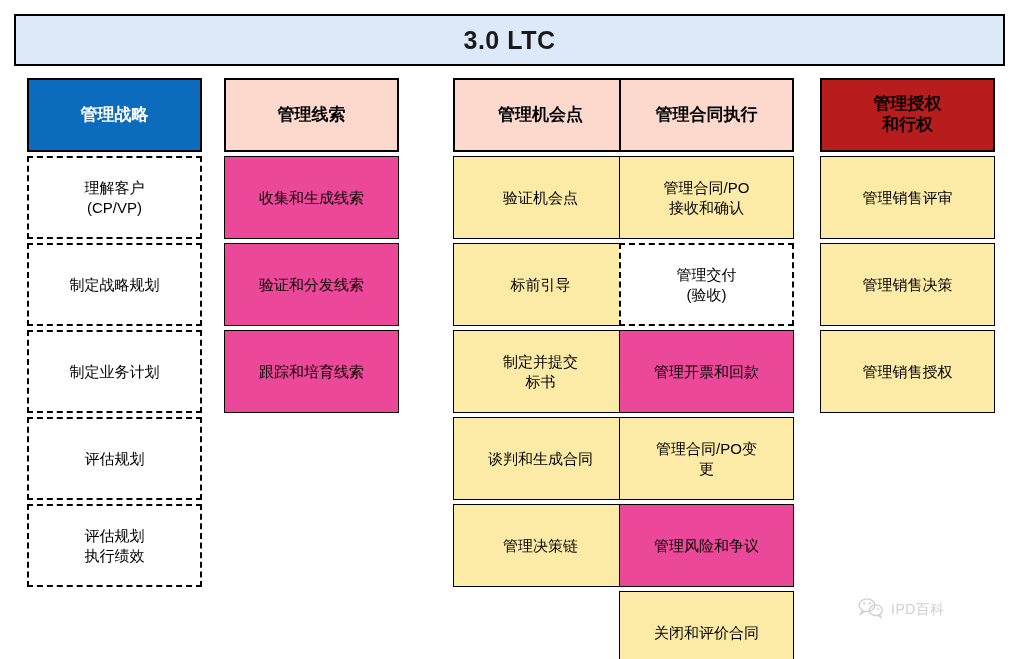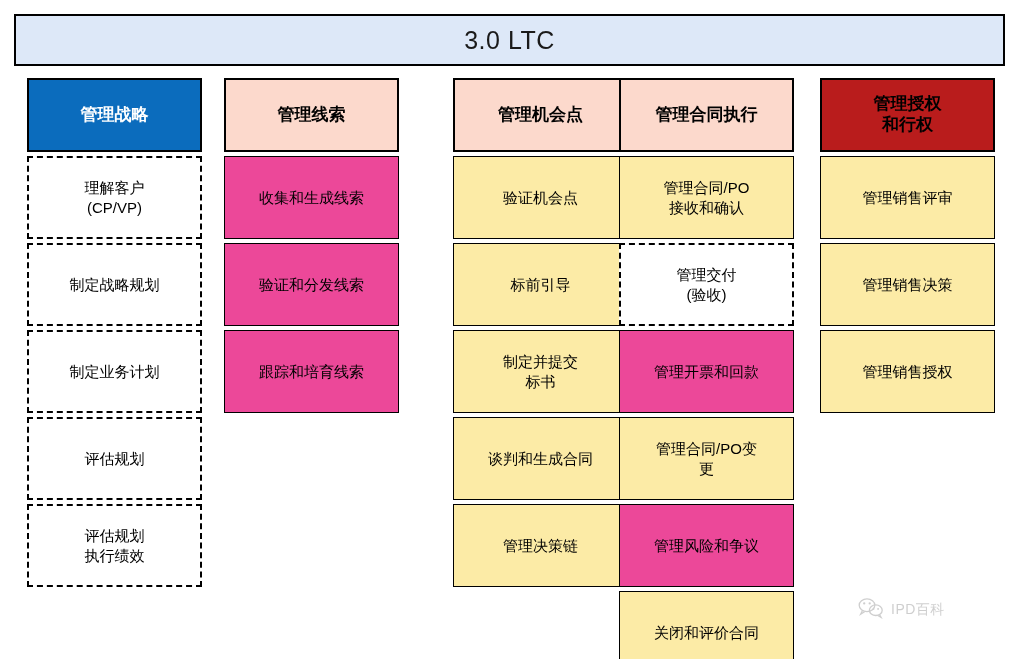--- a/index.html
+++ b/index.html
@@ -31,21 +31,21 @@
     height: 52px;
     box-sizing: border-box;
     background: #dde8f8;
     border: 2px solid #000000;
     display: flex;
     align-items: center;
     justify-content: center;
   }
   .title-banner .title-text {
     font-size: 25px;
-    font-weight: normal;
+    font-weight: bold;
     letter-spacing: 0.5px;
     color: #1a1a1a;
   }
 
   
   .columns {
     position: absolute;
     left: 0;
     top: 78px;
     width: 1019px;

